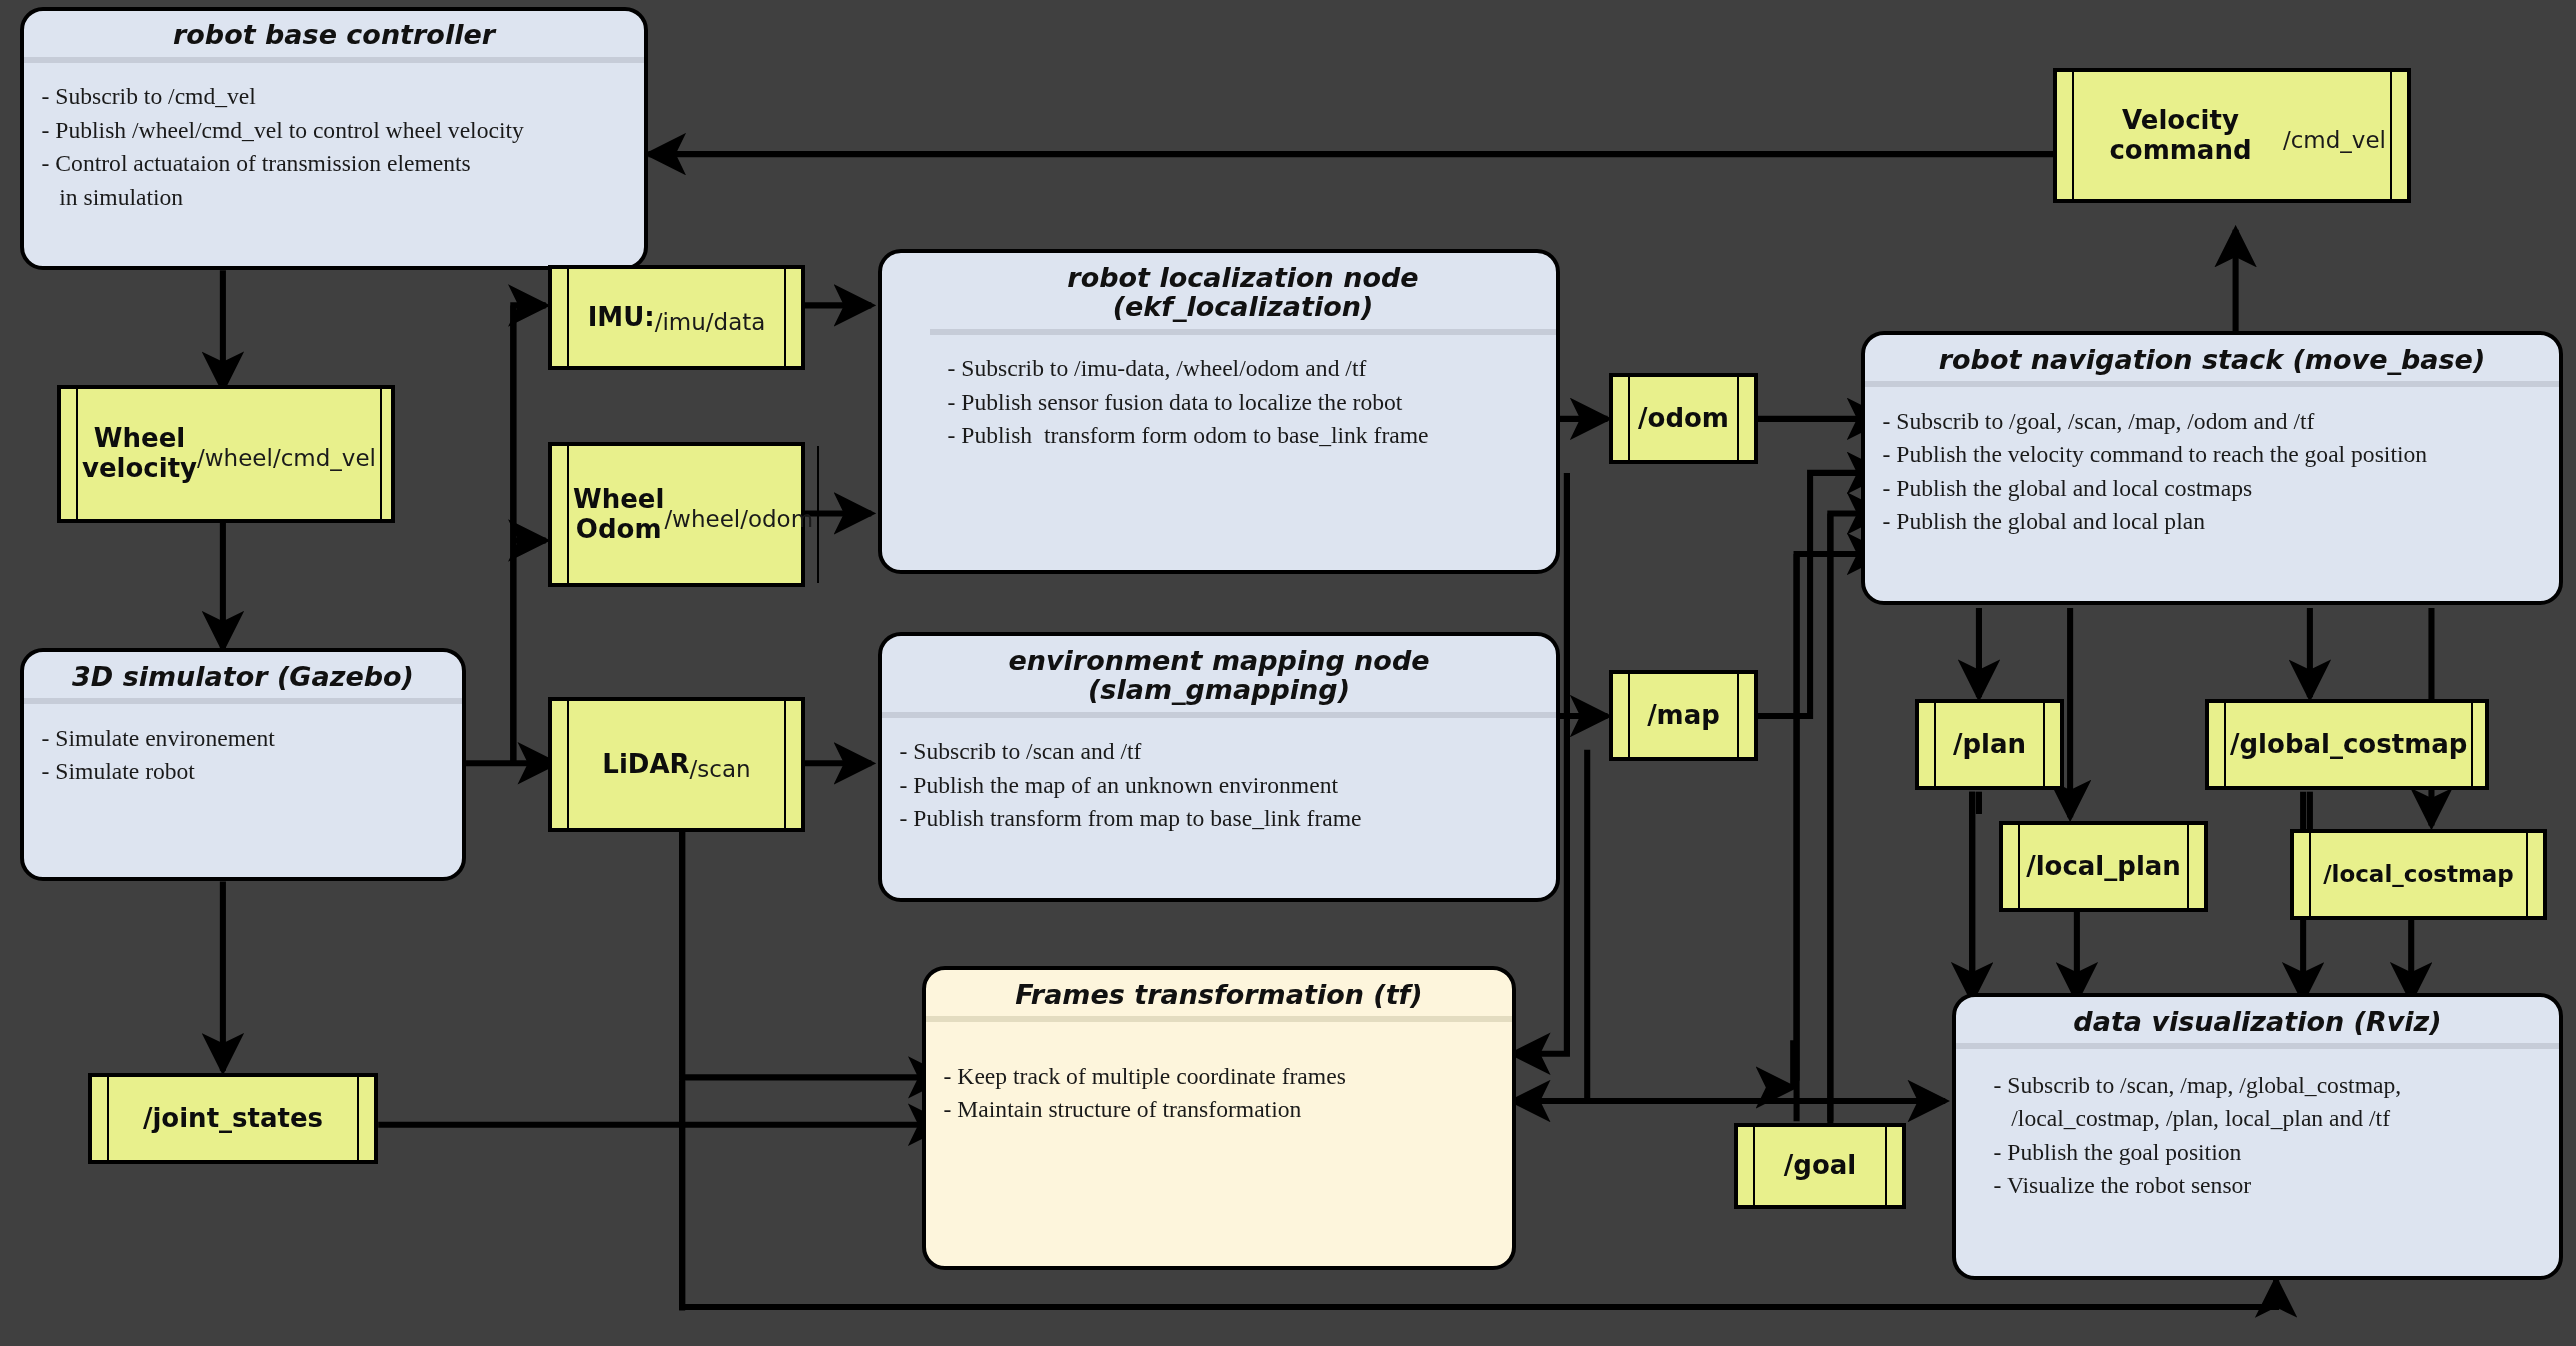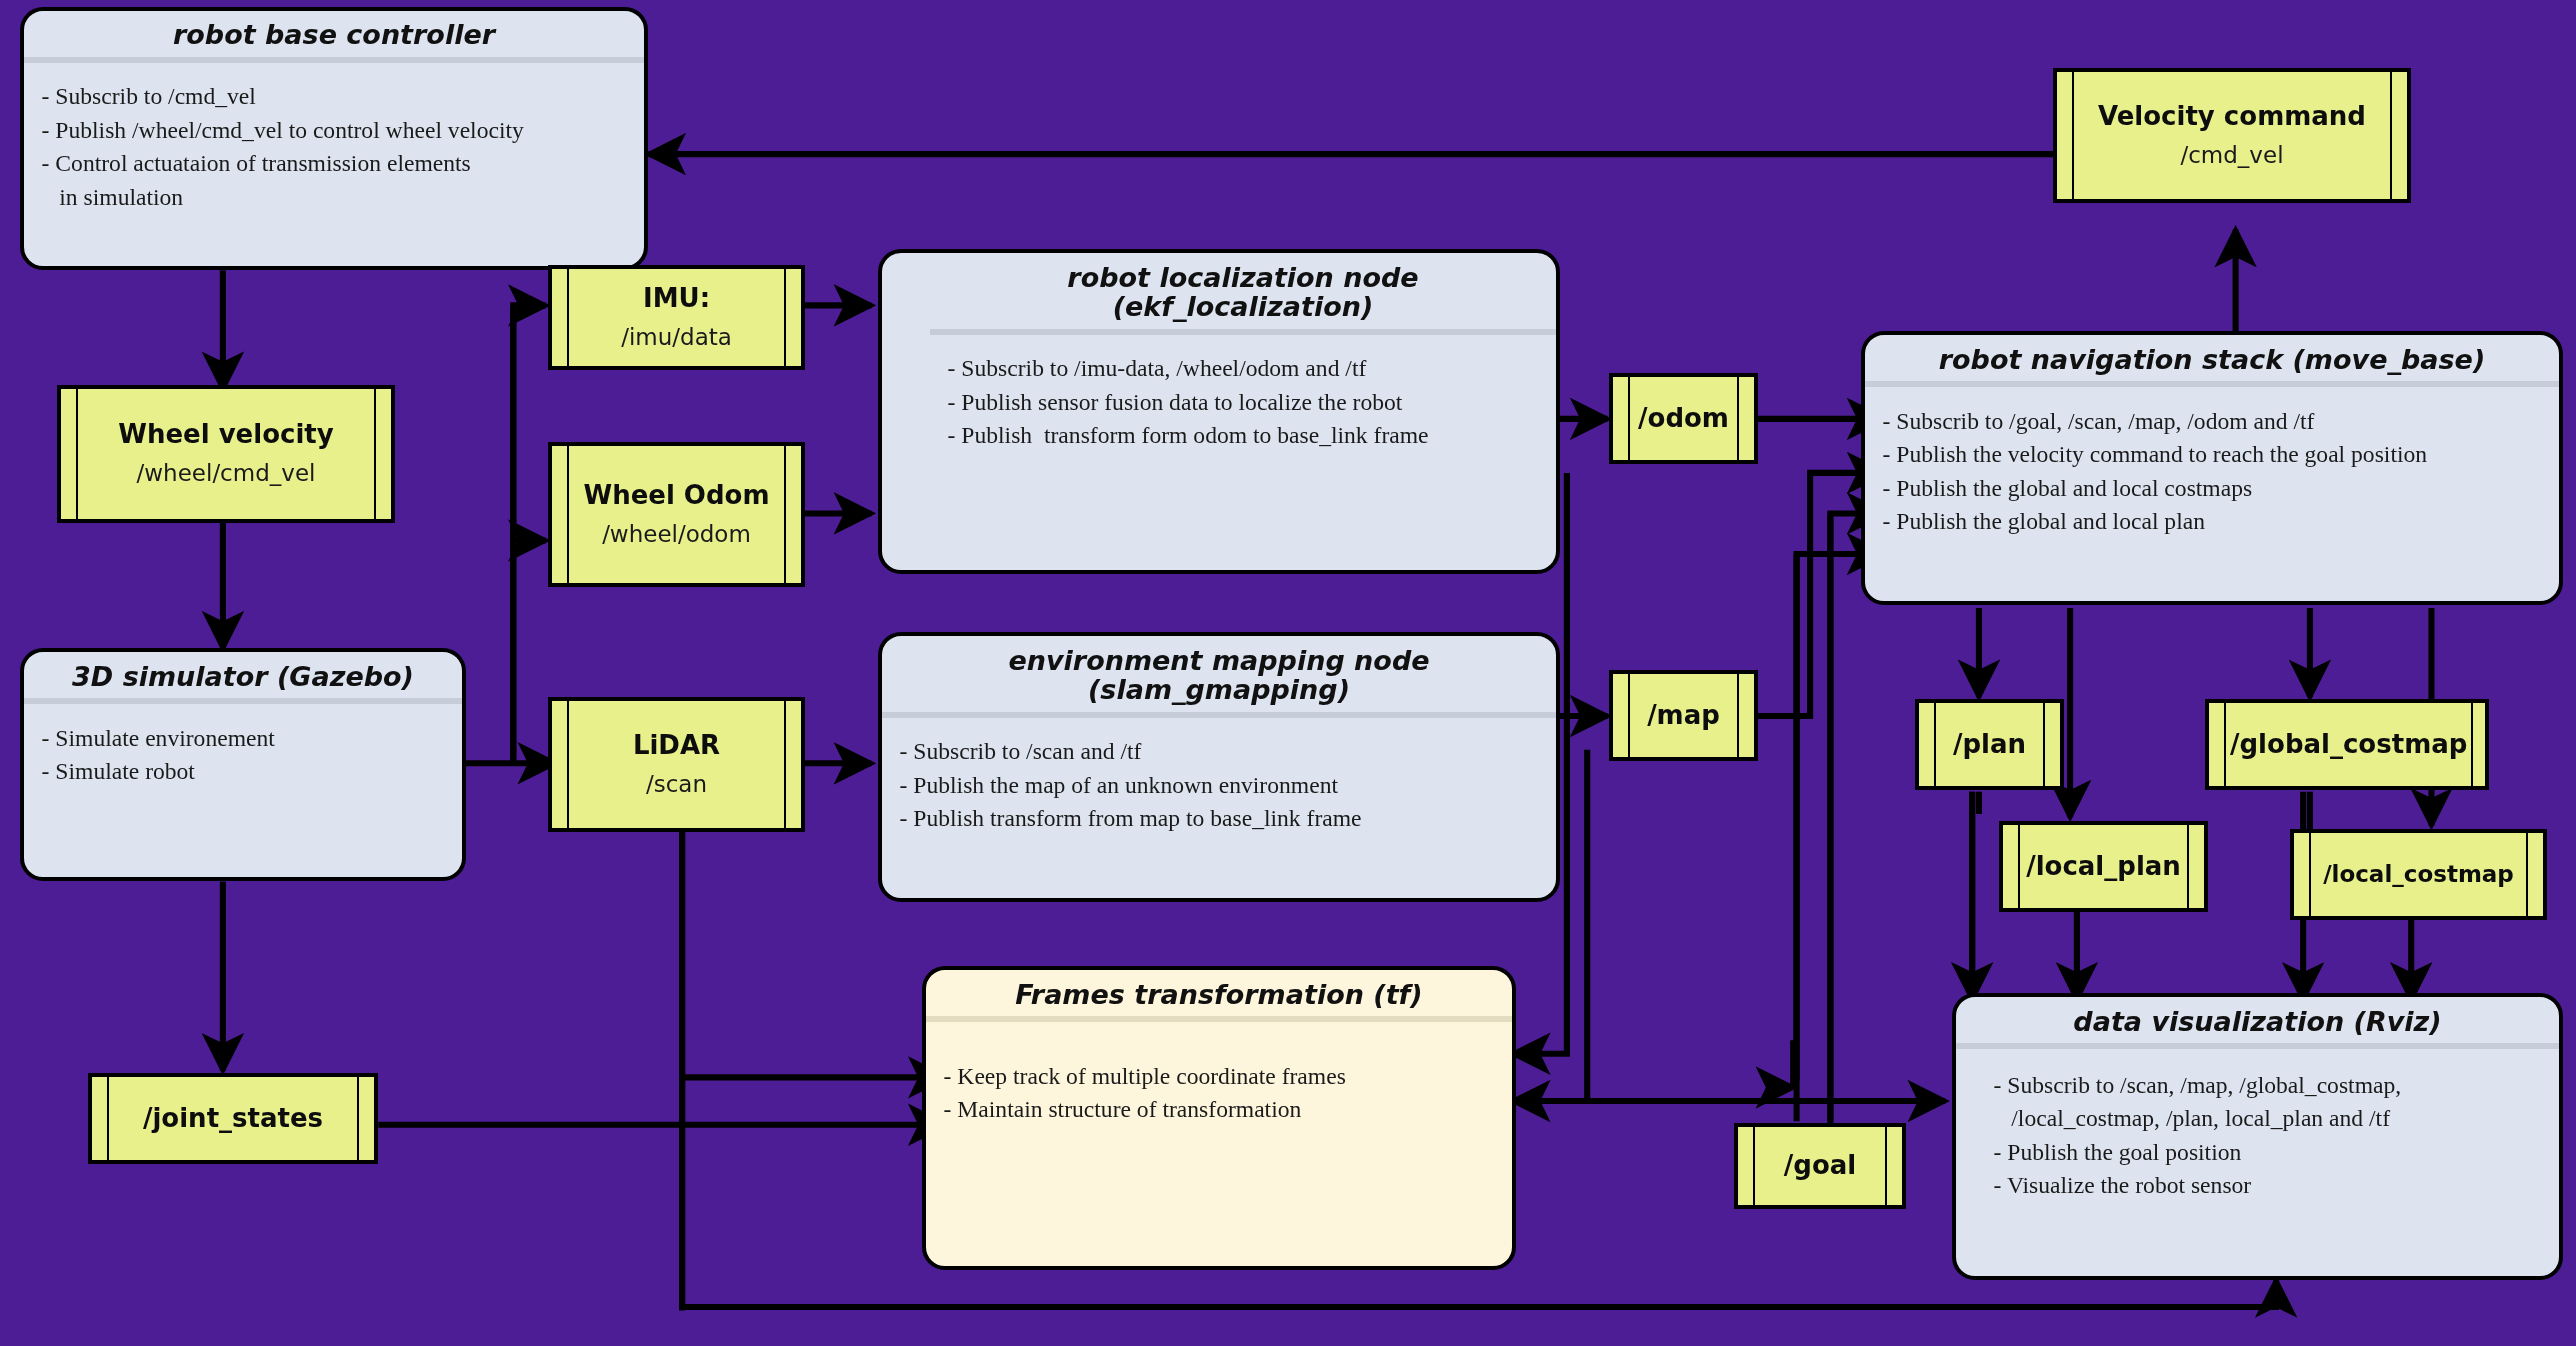--- a/index.html
+++ b/index.html
@@ -1,37 +1,37 @@
 <!DOCTYPE html>
 <html style="font-size:10.8px"><head>
 <meta charset="utf-8">
 <title>ROS Navigation Architecture Diagram</title>
 <style>
   html,body{margin:0;padding:0;background:#ffffff;}
   body{font-family:"DejaVu Sans","Liberation Sans",sans-serif;}
-  #stage{position:relative;width:2576px;height:1347px;background:#4c1d95;overflow:hidden;}
+  #stage{position:relative;width:2576px;height:1347px;background:#404040;overflow:hidden;}
   #wires{position:absolute;left:0;top:0;width:2576px;height:1347px;}
 
   
   .node{position:absolute;box-sizing:border-box;border:4.7px solid #000;border-radius:23px;
         background:#dde4f0;overflow:hidden;}
   .node.tf{background:#fdf5dc;}
   .node .title{display:block;text-align:center;font-style:italic;font-weight:bold;
         font-size:27px;color:#111;padding:9.5px 6.8px 6.8px 6.8px;line-height:1.1;}
   .node .sep{height:6px;background:#c6ccd8;margin:0;}
   .node.tf .sep{background:#e3dcc0;}
   .node .body{padding:17.6px 15px 6.8px 17.6px;}
   .node .body .li{font-size:23.6px;color:#1a1a1a;line-height:1.42;white-space:pre;font-family:Liberation Serif, serif;}
 
   
   .topic{position:absolute;box-sizing:border-box;border:4.7px solid #000;background:#e8f08c;
          display:flex;align-items:stretch;}
   .topic .lrail{width:15px;border-right:2.7px solid #000;flex:0 0 auto;}
   .topic .rrail{width:15px;border-left:2.7px solid #000;flex:0 0 auto;}
-  .topic .core{flex:1 1 auto;display:flex;flex-direction:column;align-items:center;
+  .topic .core{flex:1 1 auto;display:flex;flex-direction:row;align-items:center;
                justify-content:center;padding:2.7px 4px;}
   .topic .tname{font-weight:bold;font-size:26px;color:#0d0d0d;text-align:center;line-height:1.15;}
   .topic .ttopic{font-size:23px;color:#1a1a1a;text-align:center;line-height:1.2;margin-top:10px;}
   .topic.single .tname{font-weight:bold;font-size:26px;}
 </style>
 </head>
 <body>
 
 <div id="stage">
 

